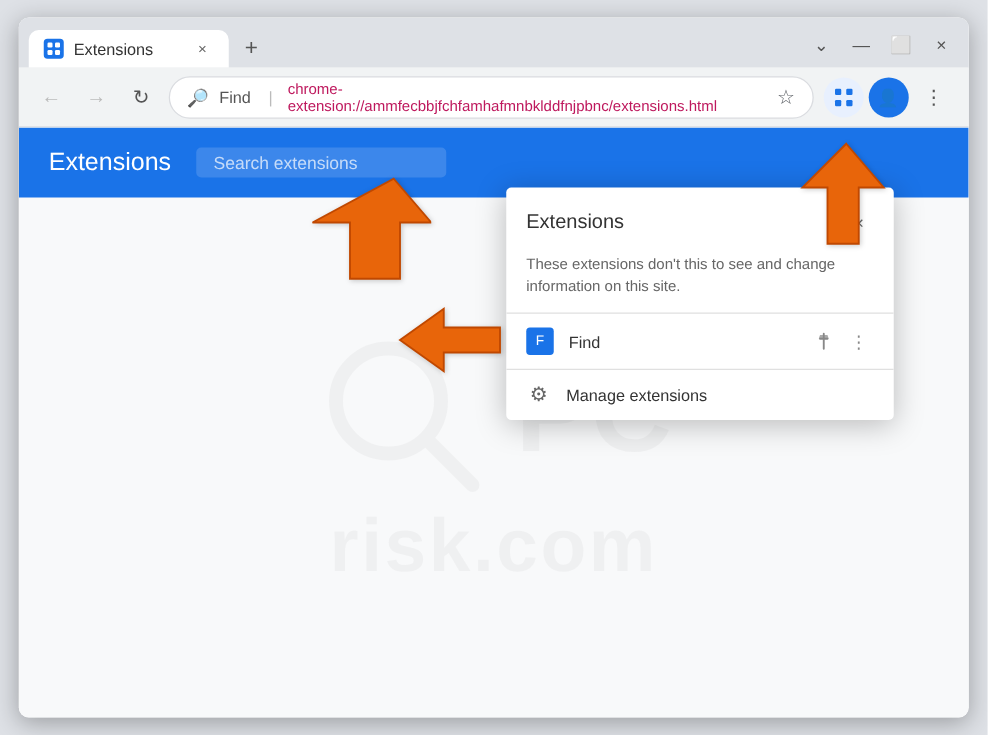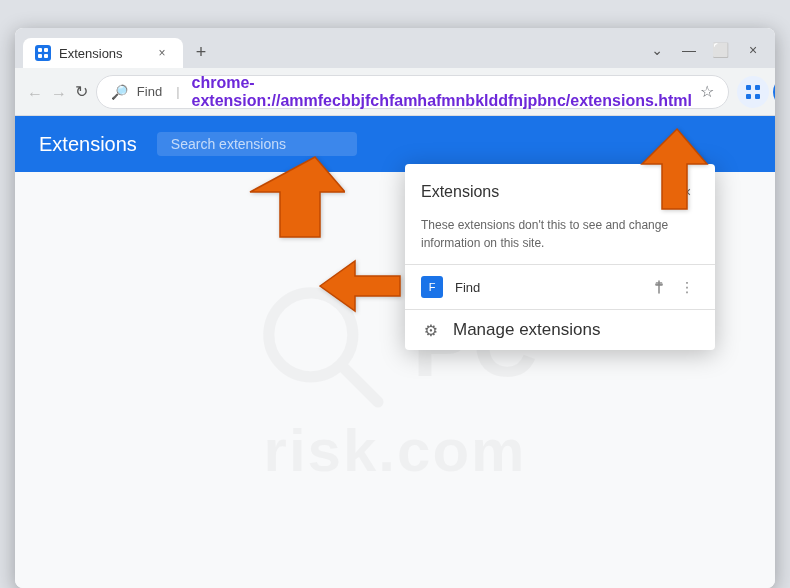--- a/index.html
+++ b/index.html
@@ -8,21 +8,21 @@
       height: 588px;
       background: #dee1e6;
       font-family: 'Segoe UI', Arial, sans-serif;
       overflow: hidden;
     }
 
     
     .browser-window {
       width: 760px;
       height: 560px;
-      margin: 28px auto;
+      margin: 14px auto;
       border-radius: 8px;
       box-shadow: 0 4px 20px rgba(0,0,0,0.3);
       overflow: hidden;
       display: flex;
       flex-direction: column;
       background: #fff;
     }
 
     
     .tab-bar {
@@ -121,21 +121,21 @@
     .url-bar-icon { color: #5f6368; font-size: 14px; }
     .url-site-label {
       color: #555;
       font-weight: 500;
       margin-right: 2px;
     }
     .url-divider {
       color: #bbb;
       margin: 0 4px;
     }
-    .url-text { color: #6d28d9; font-size: 16px; font-weight: bold; }
+    .url-text { color: #be185d; font-size: 12px; }
     .url-star {
       margin-left: auto;
       color: #5f6368;
       font-size: 16px;
       cursor: pointer;
     }
     .toolbar-right {
       display: flex;
       align-items: center;
       gap: 4px;
@@ -330,21 +330,21 @@
       gap: 12px;
       border-top: 1px solid #e0e0e0;
     }
     .ext-popup-manage-icon {
       width: 20px; height: 20px;
       display: flex; align-items: center; justify-content: center;
       color: #666;
       font-size: 16px;
     }
     .ext-popup-manage-label {
-      font-size: 17px;
+      font-size: 13px;
       color: #333;
       cursor: pointer;
     }
 
     
     .arrow-svg { filter: drop-shadow(1px 1px 2px rgba(0,0,0,0.2)); }
   </style>
 </head>
 <body>
 

